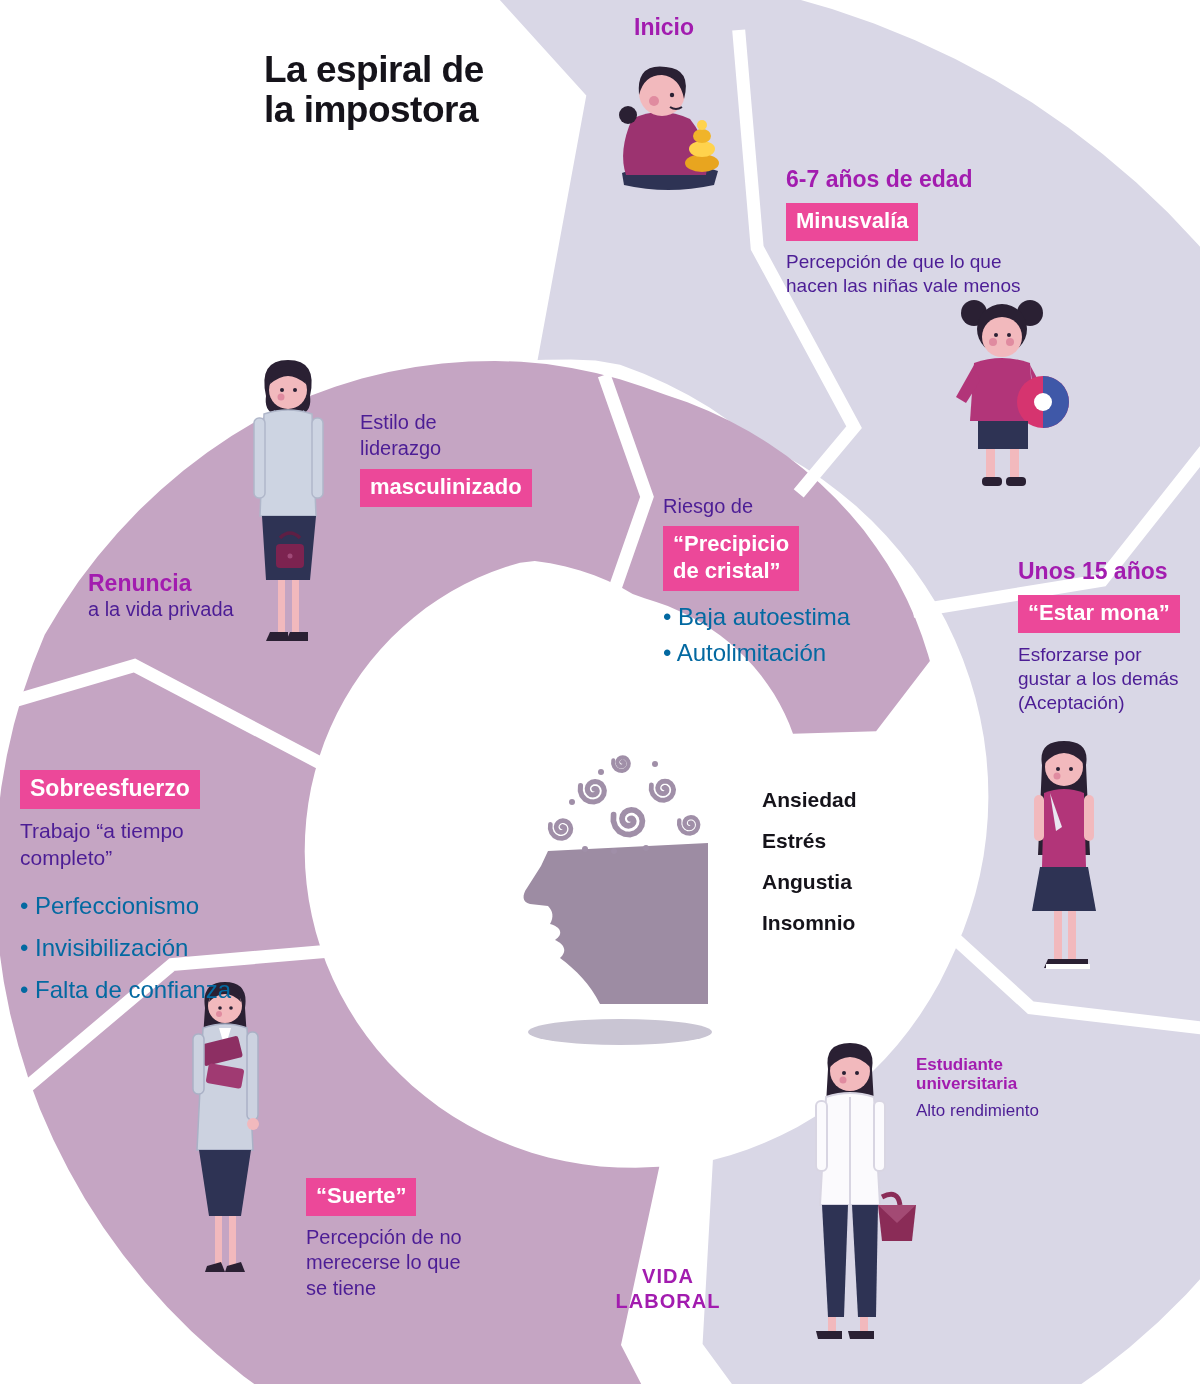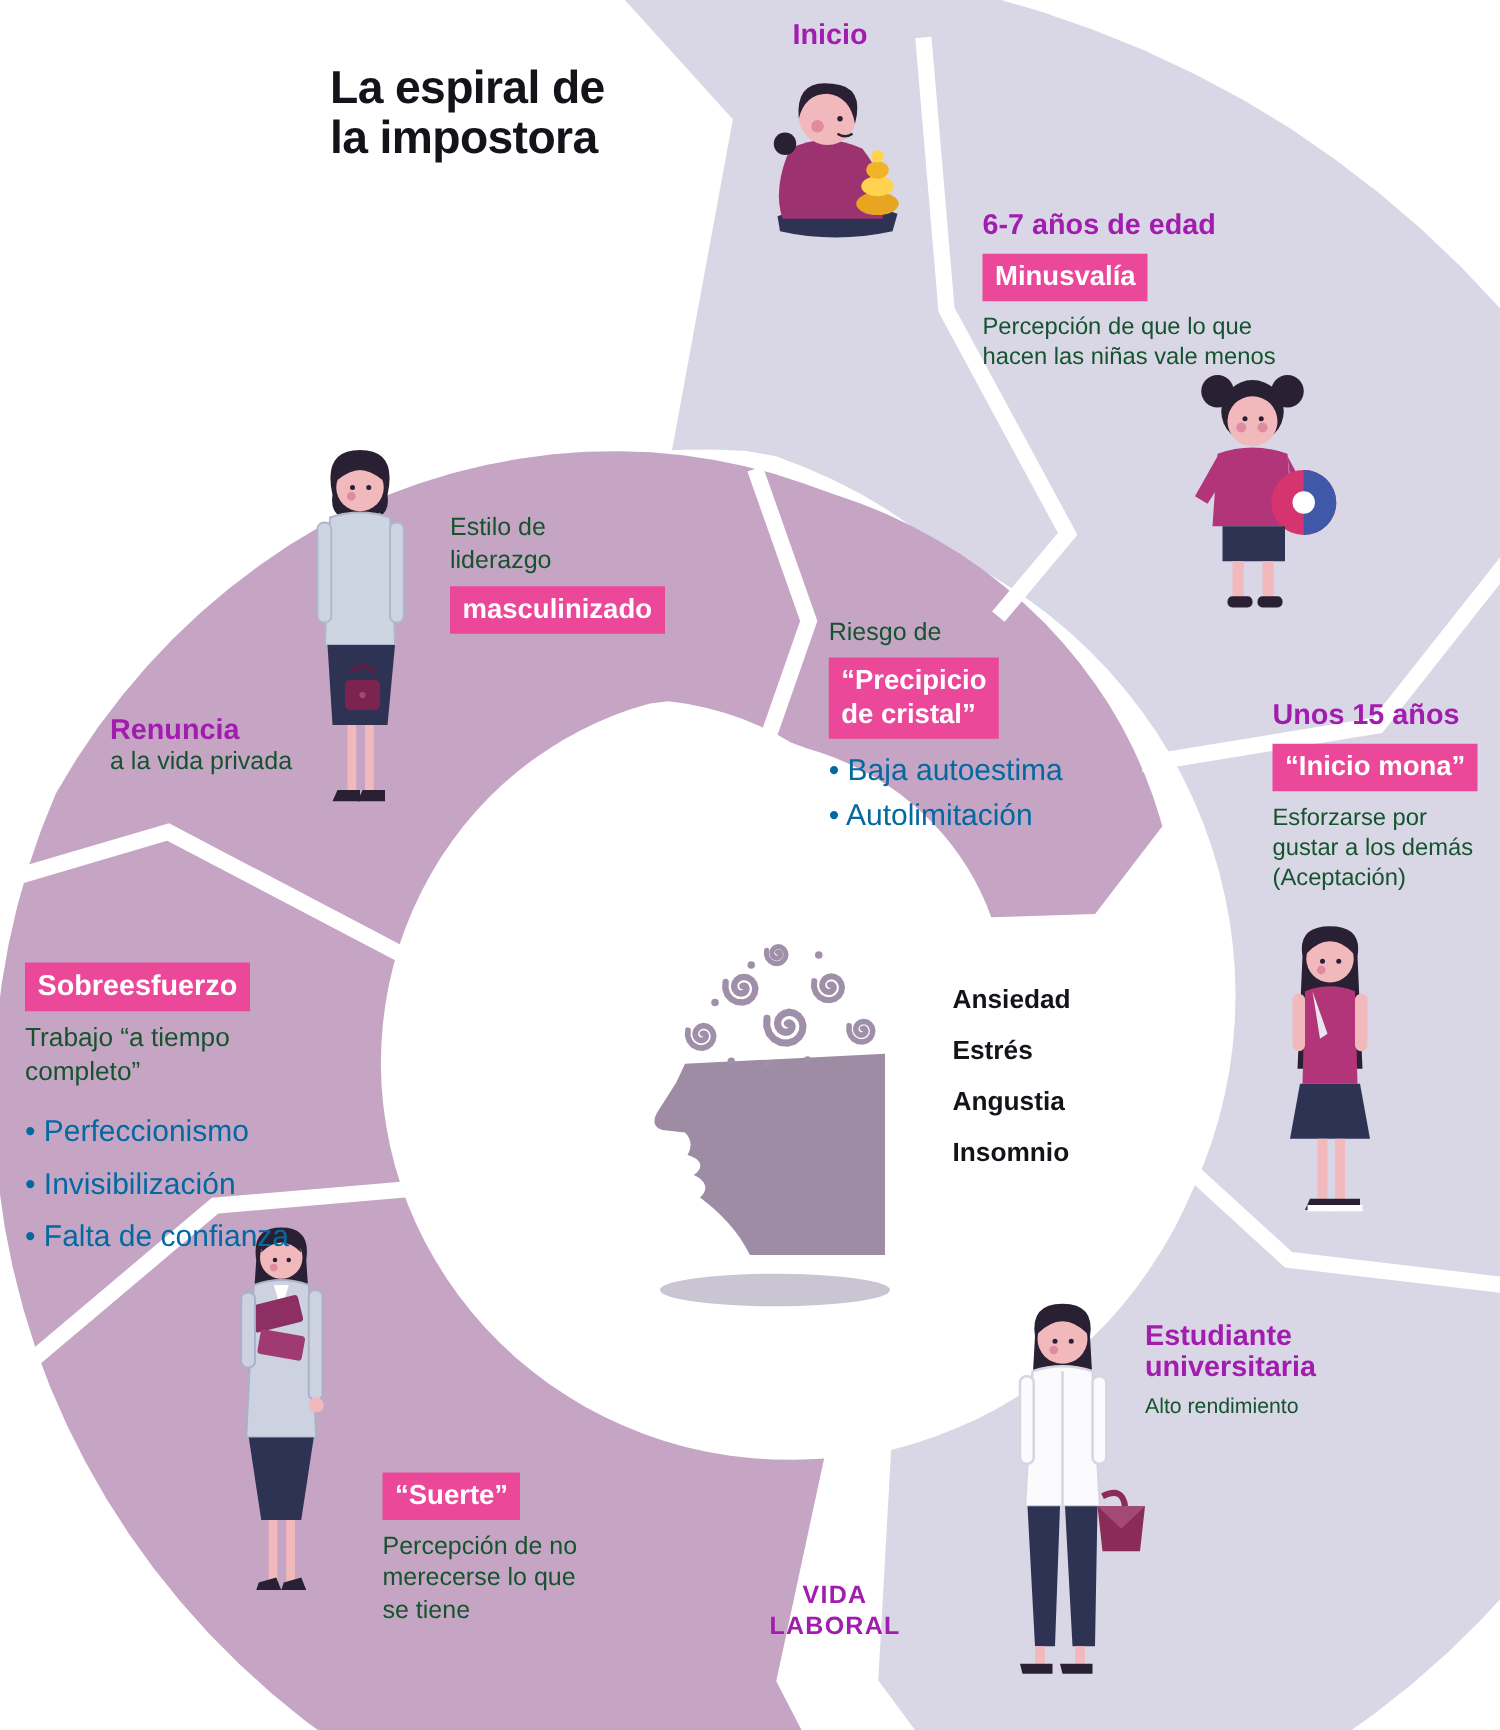--- a/index.html
+++ b/index.html
@@ -5,21 +5,21 @@
   html,body{margin:0;padding:0;background:#ffffff;}
   #canvas{position:relative;width:1200px;height:1384px;overflow:hidden;
           font-family:"Liberation Sans",sans-serif;background:#ffffff;}
   #bg{position:absolute;left:0;top:0;z-index:0;}
   .txt{position:absolute;z-index:2;color:#231f2b;}
   .ml{white-space:pre-line;}
   .big-title{font-size:37px;font-weight:900;line-height:1.08;color:#15131a;letter-spacing:-0.5px;}
   .h-bold{font-weight:bold;color:#a21caf;}
   .badge{display:inline-block;background:#ec4899;color:#ffffff;font-weight:bold;
          padding:4px 10px 6px 10px;line-height:1.25;}
-  .body-s{font-size:19px;line-height:1.28;color:#14532d;}
+  .body-s{font-size:19px;line-height:1.28;color:#4c1d95;}
   .bullets div{margin-bottom:14px;font-size:24px;color:#0369a1;}
   .center-list div{font-weight:bold;font-size:21px;color:#15131a;margin-bottom:17px;}
 </style>
 </head>
 <body>
 
 <div id="canvas">
 
   <svg id="bg" width="1200" height="1384" viewBox="0 0 1200 1384">
     <g id="spiral-g">
@@ -190,29 +190,29 @@
     <div style="margin-top:10px;">
       <span class="badge" style="font-size:22px;">Minusvalía</span>
     </div>
     <div class="body-s ml" style="margin-top:9px;">Percepción de que lo que
 hacen las niñas vale menos</div>
   </div>
 
   <div class="txt" style="left:1018px;top:558px;width:180px;">
     <div class="h-bold" style="font-size:23px;">Unos 15 años</div>
     <div style="margin-top:10px;">
-      <span class="badge" style="font-size:22px;">“Inicio mona”</span>
+      <span class="badge" style="font-size:22px;">“Estar mona”</span>
     </div>
     <div class="body-s ml" style="margin-top:10px;">Esforzarse por
 gustar a los demás
 (Aceptación)</div>
   </div>
 
   <div class="txt" style="left:916px;top:1056px;width:200px;">
-    <div class="h-bold ml" style="font-size:23px;line-height:1.1;">Estudiante
+    <div class="h-bold ml" style="font-size:17px;line-height:1.1;">Estudiante
 universitaria</div>
     <div class="body-s" style="margin-top:7px;font-size:17px;">Alto rendimiento</div>
   </div>
 
   <div class="txt h-bold ml" style="left:610px;top:1264px;width:116px;text-align:center;font-size:20px;letter-spacing:1px;line-height:1.25;">VIDA
 LABORAL</div>
 
   <div class="txt" style="left:306px;top:1178px;width:200px;">
     <span class="badge" style="font-size:22px;">“Suerte”</span>
     <div class="body-s ml" style="margin-top:9px;font-size:20px;">Percepción de no

